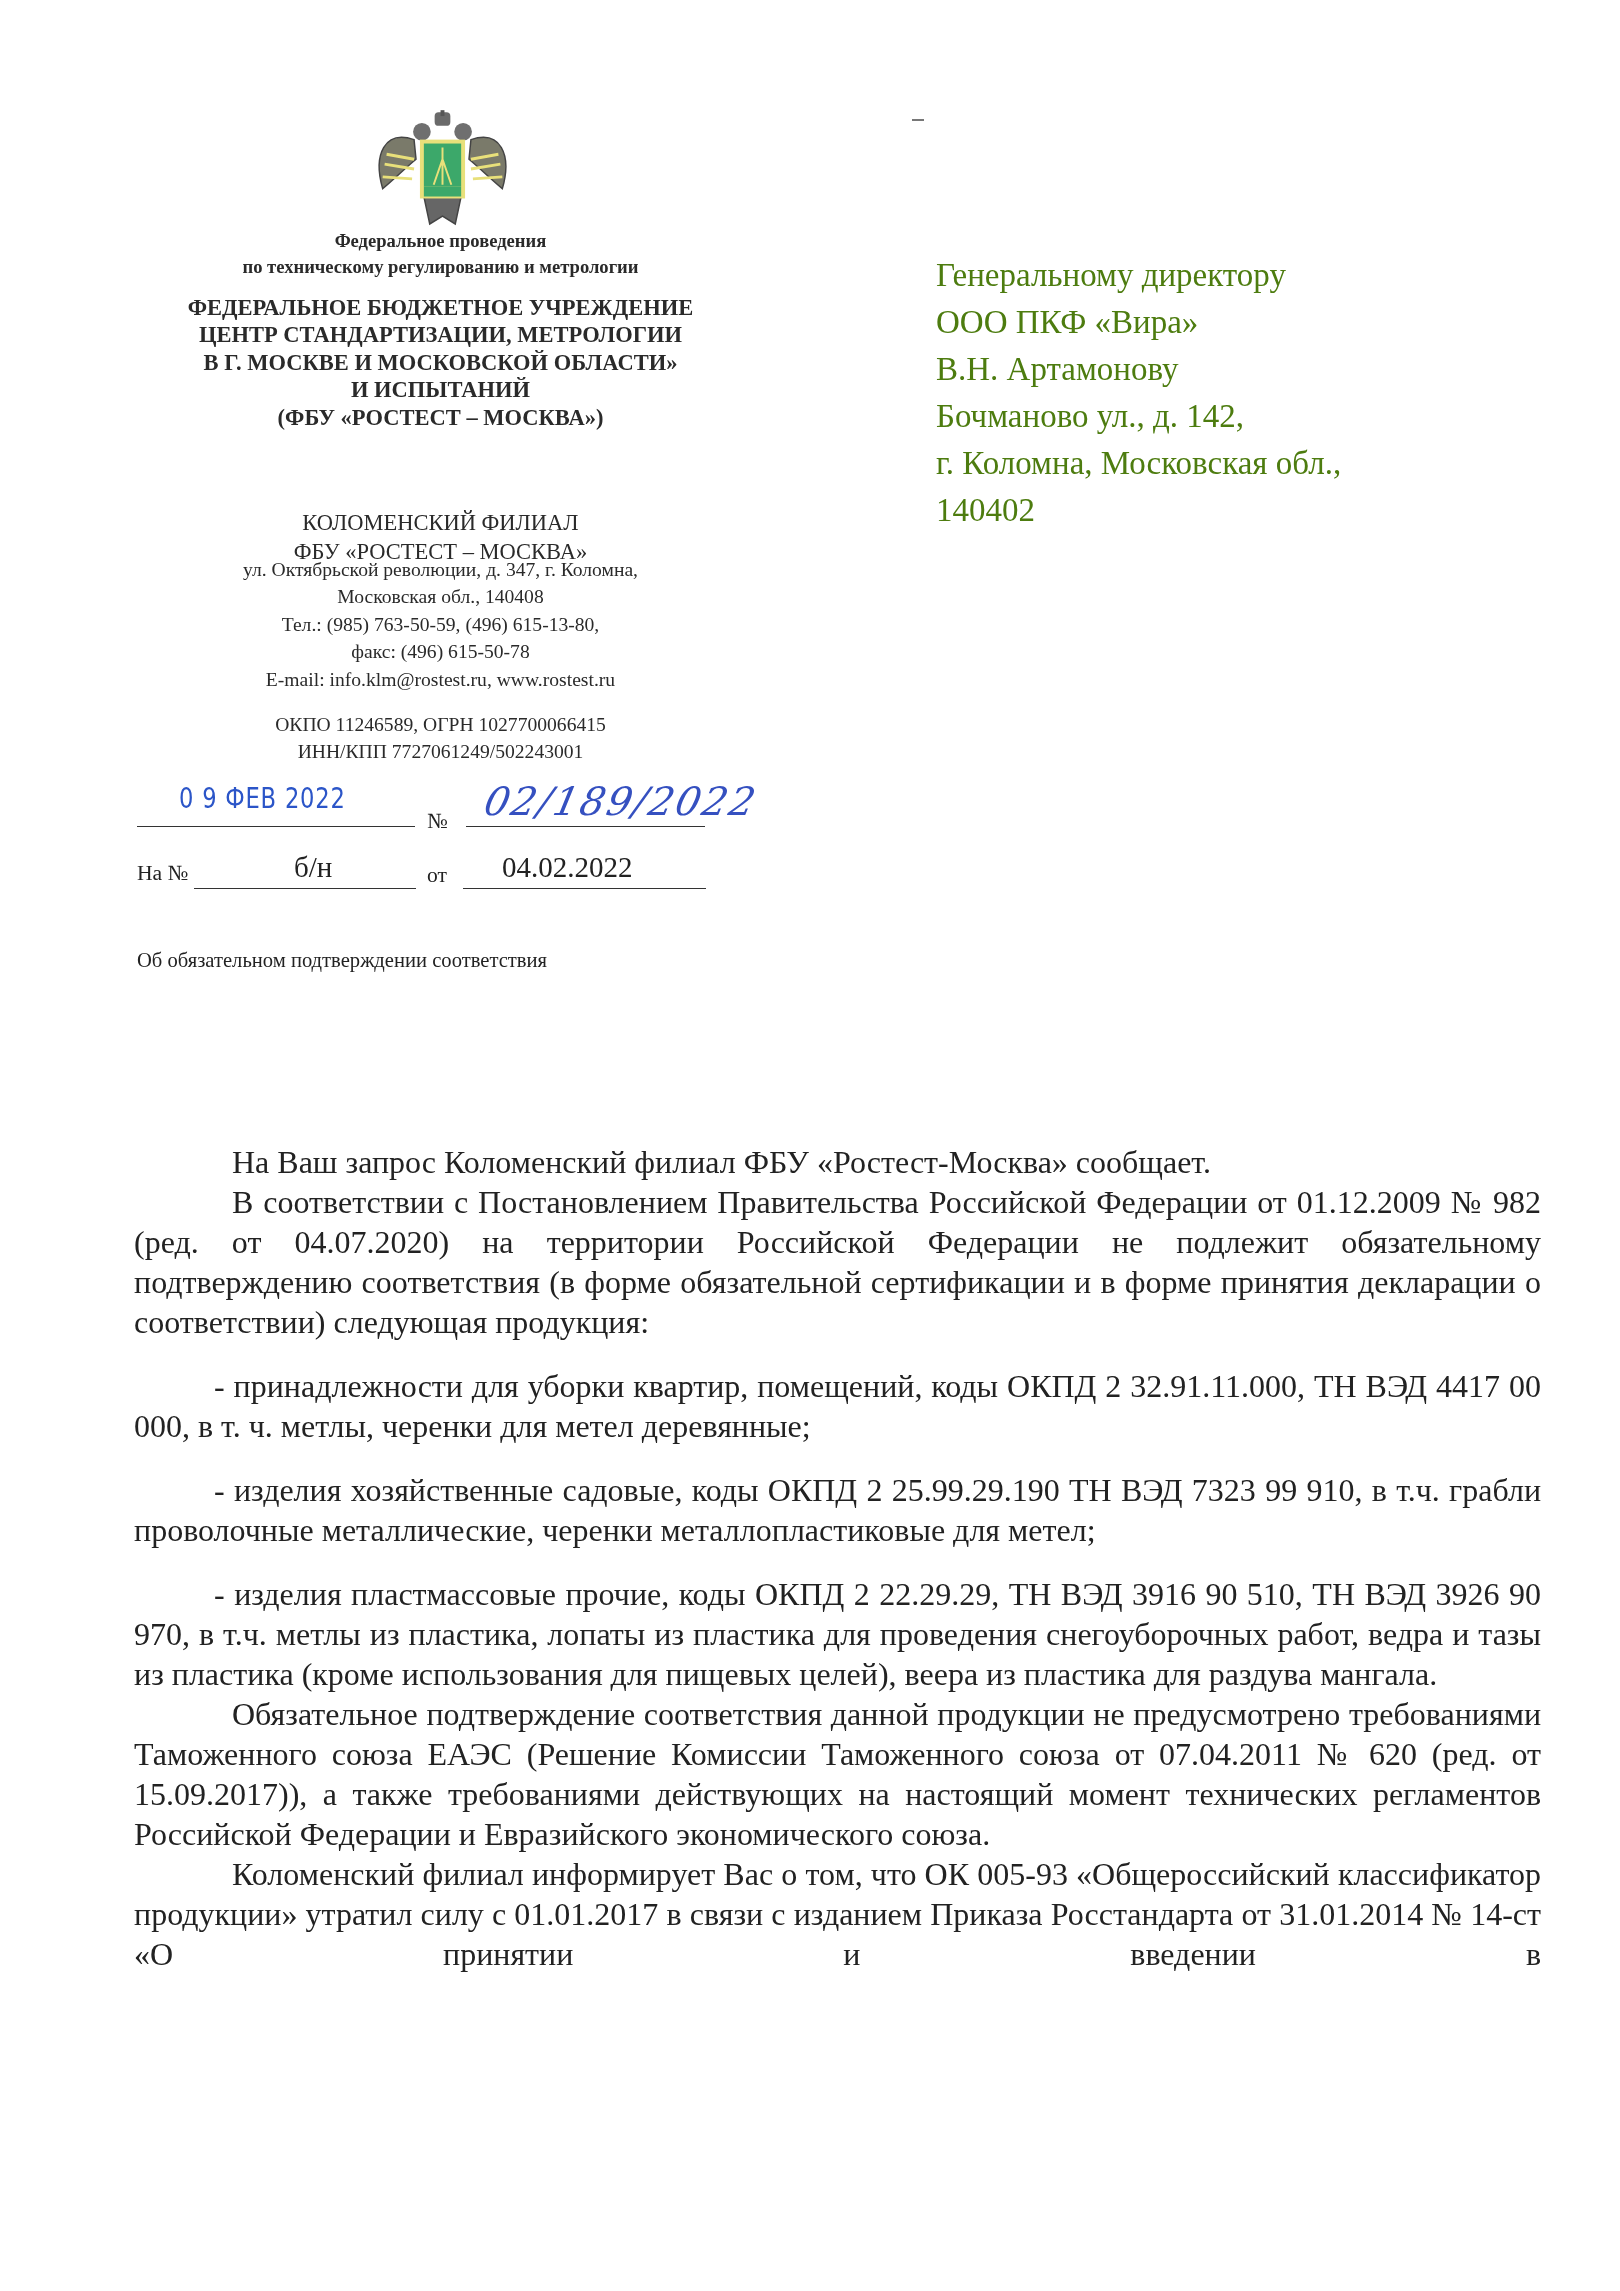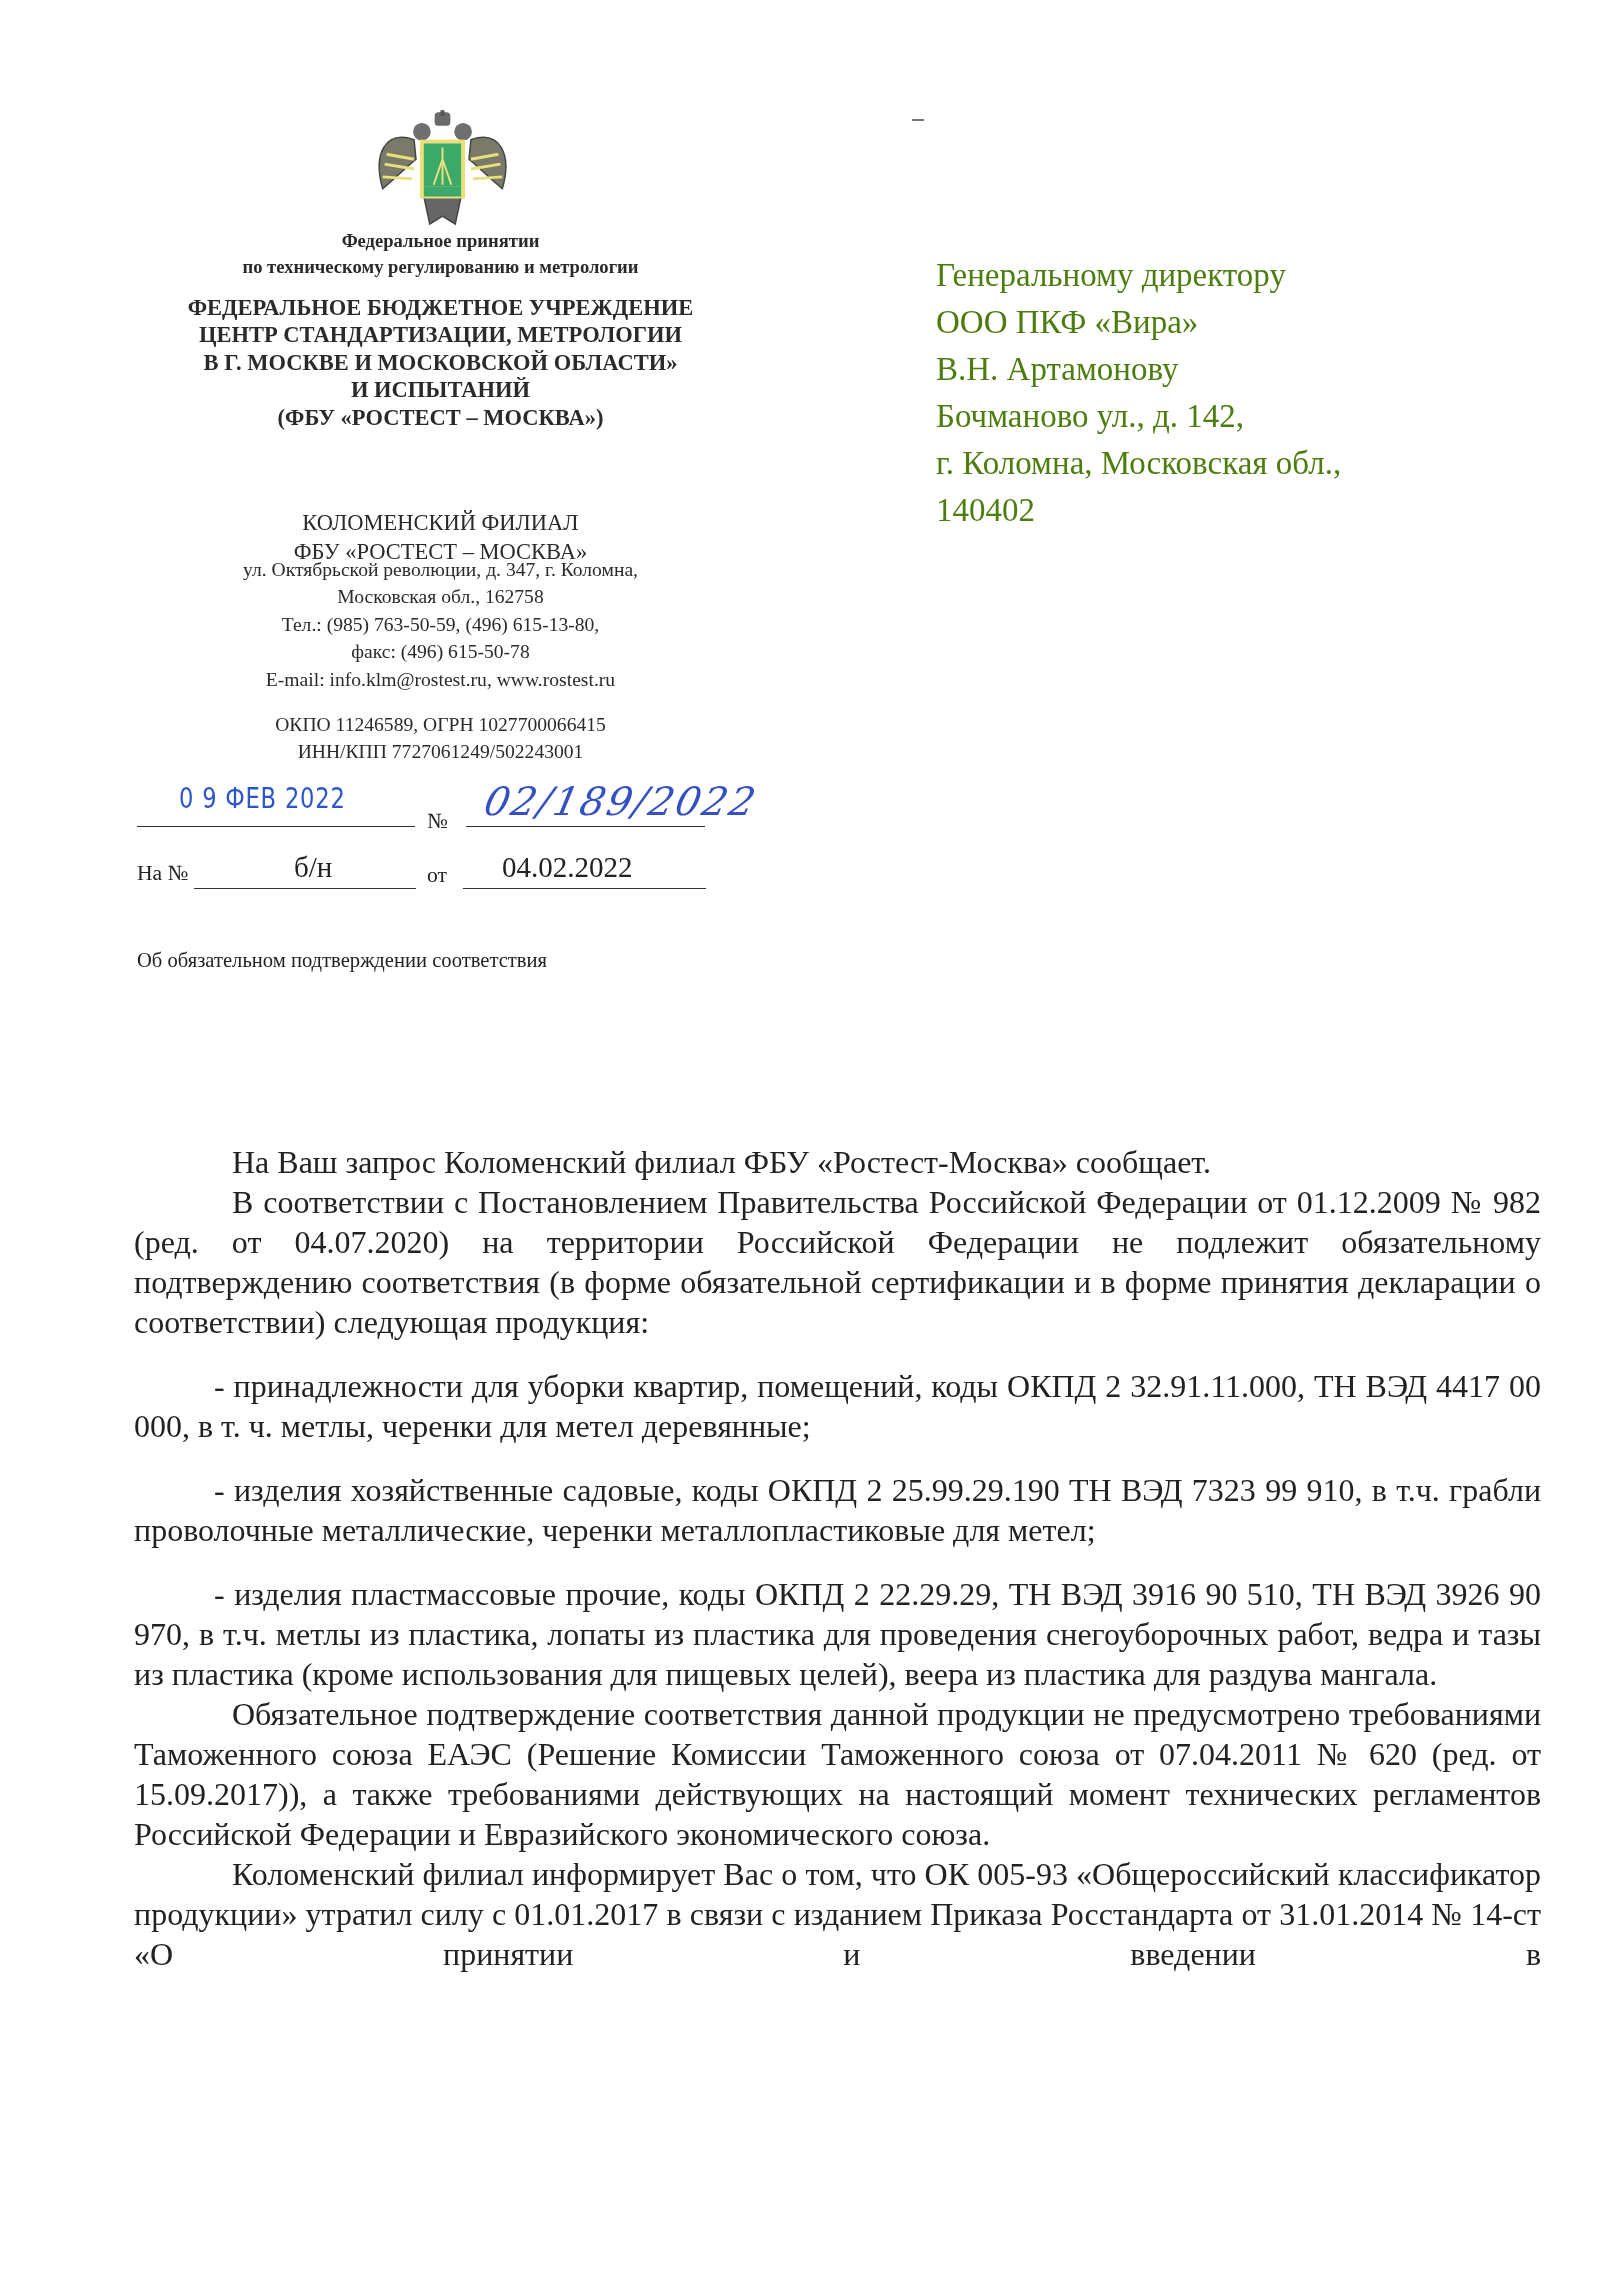--- a/index.html
+++ b/index.html
@@ -57,40 +57,40 @@
     <path d="M60 88 L98 88 L92 116 L79 108 L66 116 Z" fill="#666" stroke="#444" stroke-width="1.5"></path>
 
     <rect x="56" y="30" width="46" height="60" fill="#e8e07a"></rect>
     <rect x="60" y="34" width="38" height="44" fill="#3ca86a"></rect>
     <rect x="60" y="78" width="38" height="10" fill="#3ca86a"></rect>
     <path d="M79 38 L79 76 M70 76 L79 50 L88 76" stroke="#e8e07a" stroke-width="2" fill="none"></path>
   </svg>
 </div>
 
 <div class="abs lh lh-agency">
-  <div>Федеральное принятии</div>
+  <div>Федеральное проведения</div>
   <div>по техническому регулированию и метрологии</div>
 </div>
 
 <div class="abs lh lh-org">
   <div>ФЕДЕРАЛЬНОЕ БЮДЖЕТНОЕ УЧРЕЖДЕНИЕ</div>
   <div>ЦЕНТР СТАНДАРТИЗАЦИИ, МЕТРОЛОГИИ</div>
   <div>В Г. МОСКВЕ И МОСКОВСКОЙ ОБЛАСТИ»</div>
   <div>И ИСПЫТАНИЙ</div>
   <div>(ФБУ  «РОСТЕСТ – МОСКВА»)</div>
 </div>
 
 <div class="abs lh lh-branch">
   <div>КОЛОМЕНСКИЙ ФИЛИАЛ</div>
   <div>ФБУ  «РОСТЕСТ – МОСКВА»</div>
 </div>
 
 <div class="abs lh lh-addr">
   <div>ул. Октябрьской революции, д. 347, г. Коломна,</div>
-  <div>Московская обл., 162758</div>
+  <div>Московская обл., 140408</div>
   <div>Тел.: (985) 763-50-59, (496) 615-13-80,</div>
   <div>факс: (496) 615-50-78</div>
   <div>E-mail: info.klm@rostest.ru, www.rostest.ru</div>
 </div>
 
 <div class="abs lh lh-reg">
   <div>ОКПО 11246589, ОГРН 1027700066415</div>
   <div>ИНН/КПП 7727061249/502243001</div>
 </div>
 

